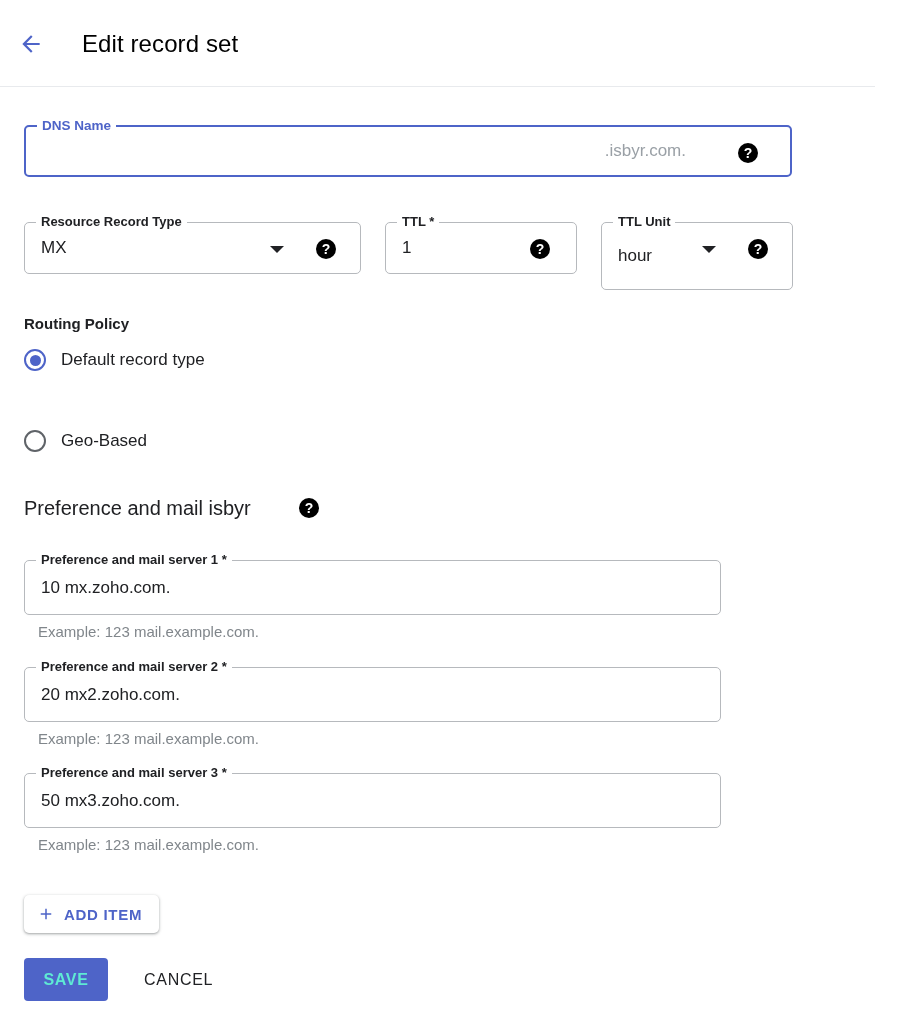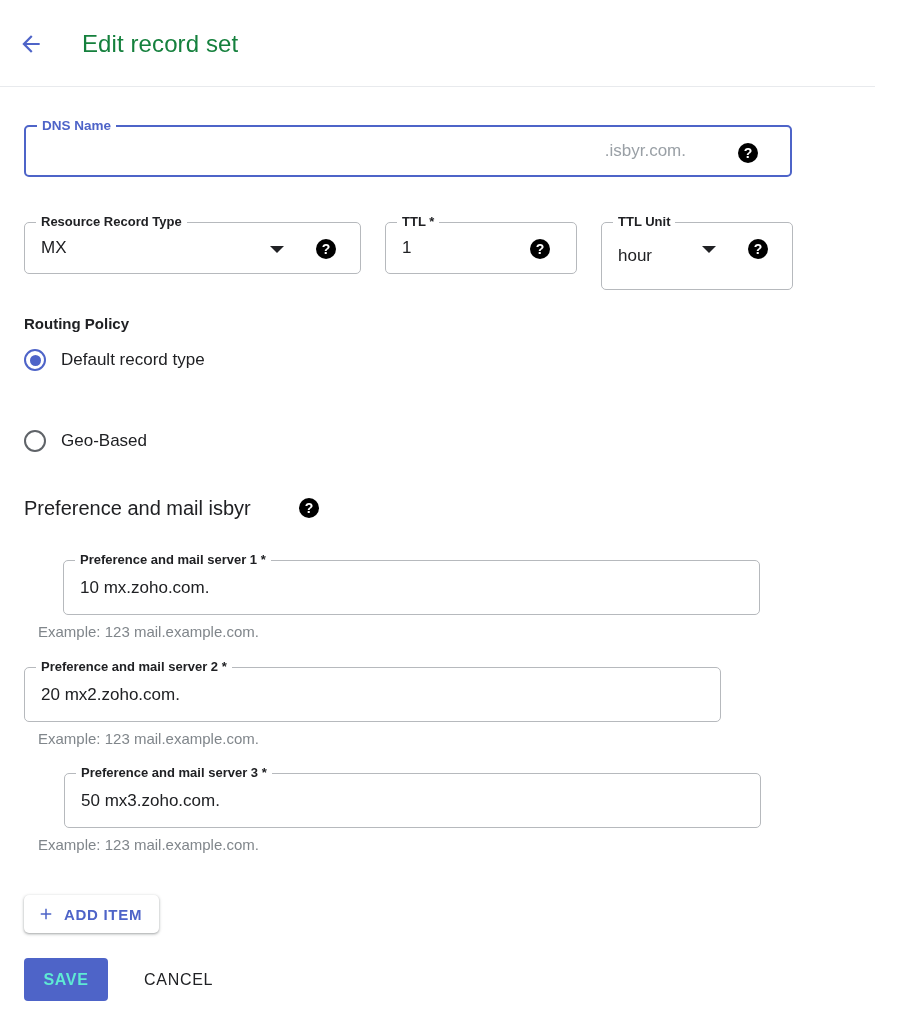--- a/index.html
+++ b/index.html
@@ -22,21 +22,21 @@
   .back-btn {
     position: absolute; left: 14px; top: 27px;
     width: 34px; height: 34px;
     display: flex; align-items: center; justify-content: center;
     cursor: pointer; background: transparent; border: none; padding: 0;
   }
   .back-btn svg { display:block; }
   .page-title {
     position: absolute; left: 82px; top: 28px;
     font-size: 24px; font-weight: 400; letter-spacing: 0.1px;
-    color: #15803d; line-height: 32px; white-space: nowrap;
+    color: #000000; line-height: 32px; white-space: nowrap;
   }
   .header-divider {
     position: absolute; left: 0; top: 86px; width: 875px; height: 1px;
     background: #e8eaed;
   }
 
   
   .field {
     position: absolute;
     border: 1px solid #b6b9bd;
@@ -196,33 +196,33 @@
     <span class="radio-label">Default record type</span>
   </div>
   <div class="radio-row" style="top:427px;">
     <span class="radio"></span>
     <span class="radio-label">Geo-Based</span>
   </div>
 
   <div class="group-title" style="top:495px;">Preference and mail isbyr</div>
   <span class="help-icon" style="left:299px; top:498px;">?</span>
 
-  <div class="field" style="left:24px; top:560px; width:697px; height:55px;margin-left:39px;">
+  <div class="field" style="left:24px; top:560px; width:697px; height:55px;">
     <span class="legend">Preference and mail server 1 *</span>
     <span class="value">10 mx.zoho.com.</span>
   </div>
   <div class="hint" style="top:622px;">Example: 123 mail.example.com.</div>
 
   <div class="field" style="left:24px; top:667px; width:697px; height:55px;">
     <span class="legend">Preference and mail server 2 *</span>
     <span class="value">20 mx2.zoho.com.</span>
   </div>
   <div class="hint" style="top:729px;">Example: 123 mail.example.com.</div>
 
-  <div class="field" style="left:24px; top:773px; width:697px; height:55px;margin-left:40px;">
+  <div class="field" style="left:24px; top:773px; width:697px; height:55px;">
     <span class="legend">Preference and mail server 3 *</span>
     <span class="value">50 mx3.zoho.com.</span>
   </div>
   <div class="hint" style="top:835px;">Example: 123 mail.example.com.</div>
 
   <button class="add-item-btn">
     <span>
       <svg class="plus-icon" width="18" height="18" viewBox="0 0 24 24">
         <path d="M19 13h-6v6h-2v-6H5v-2h6V5h2v6h6v2z" fill="#4e64c8"></path>
       </svg>

